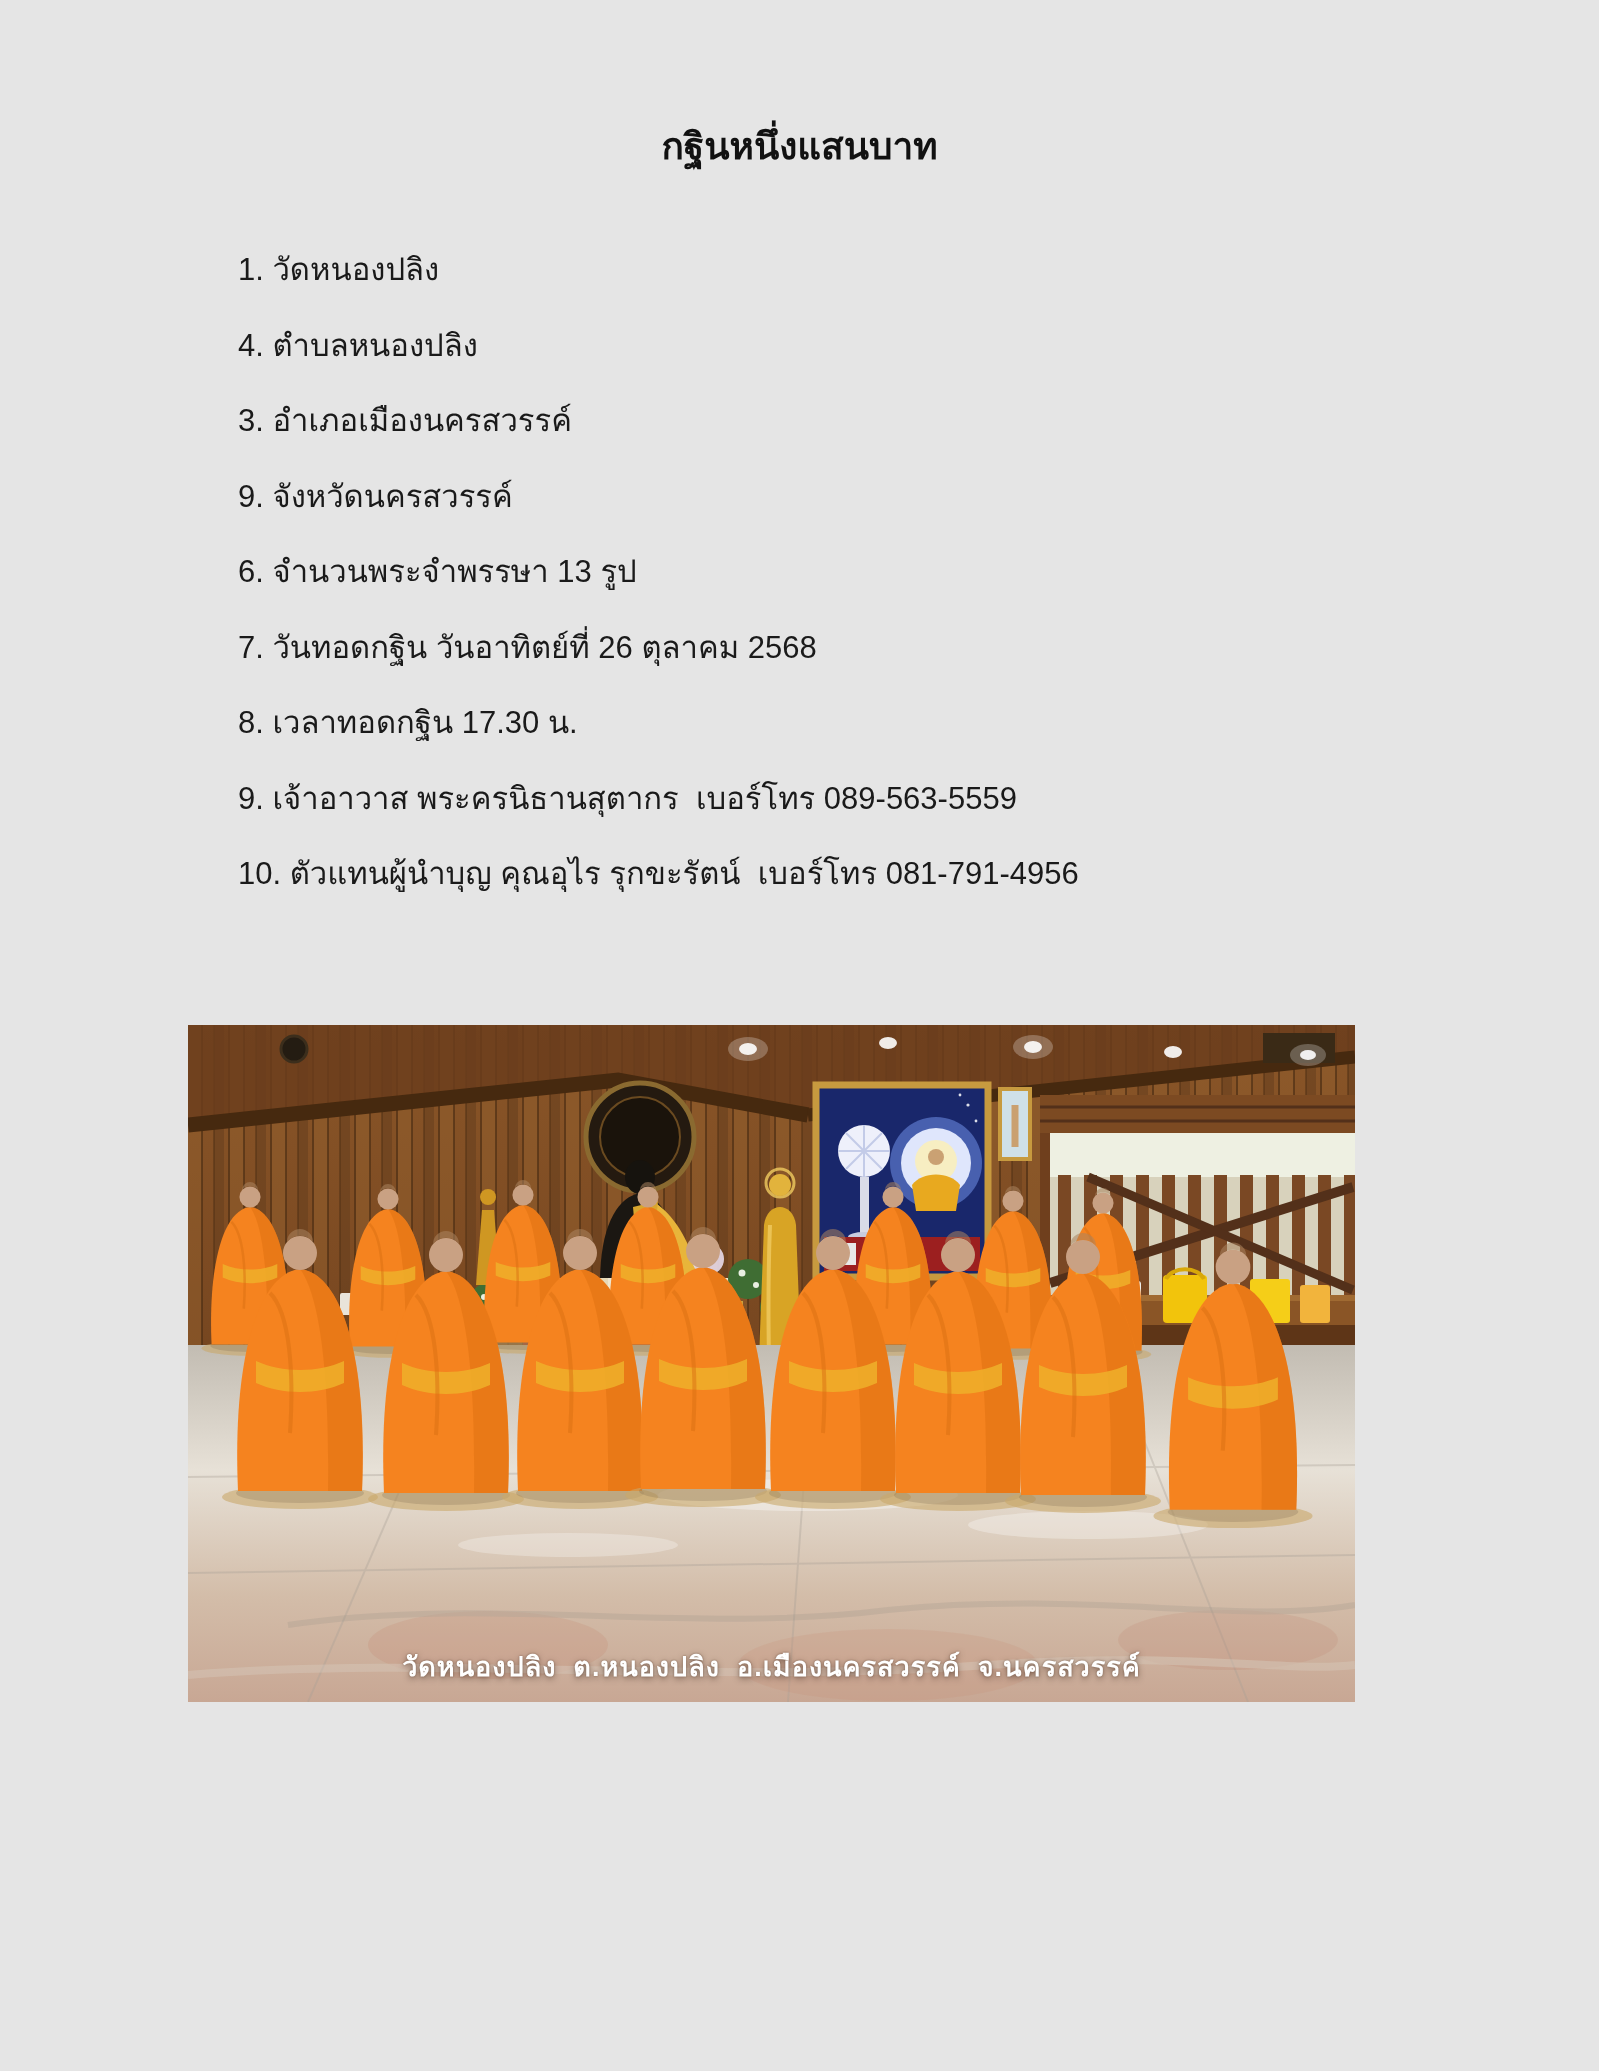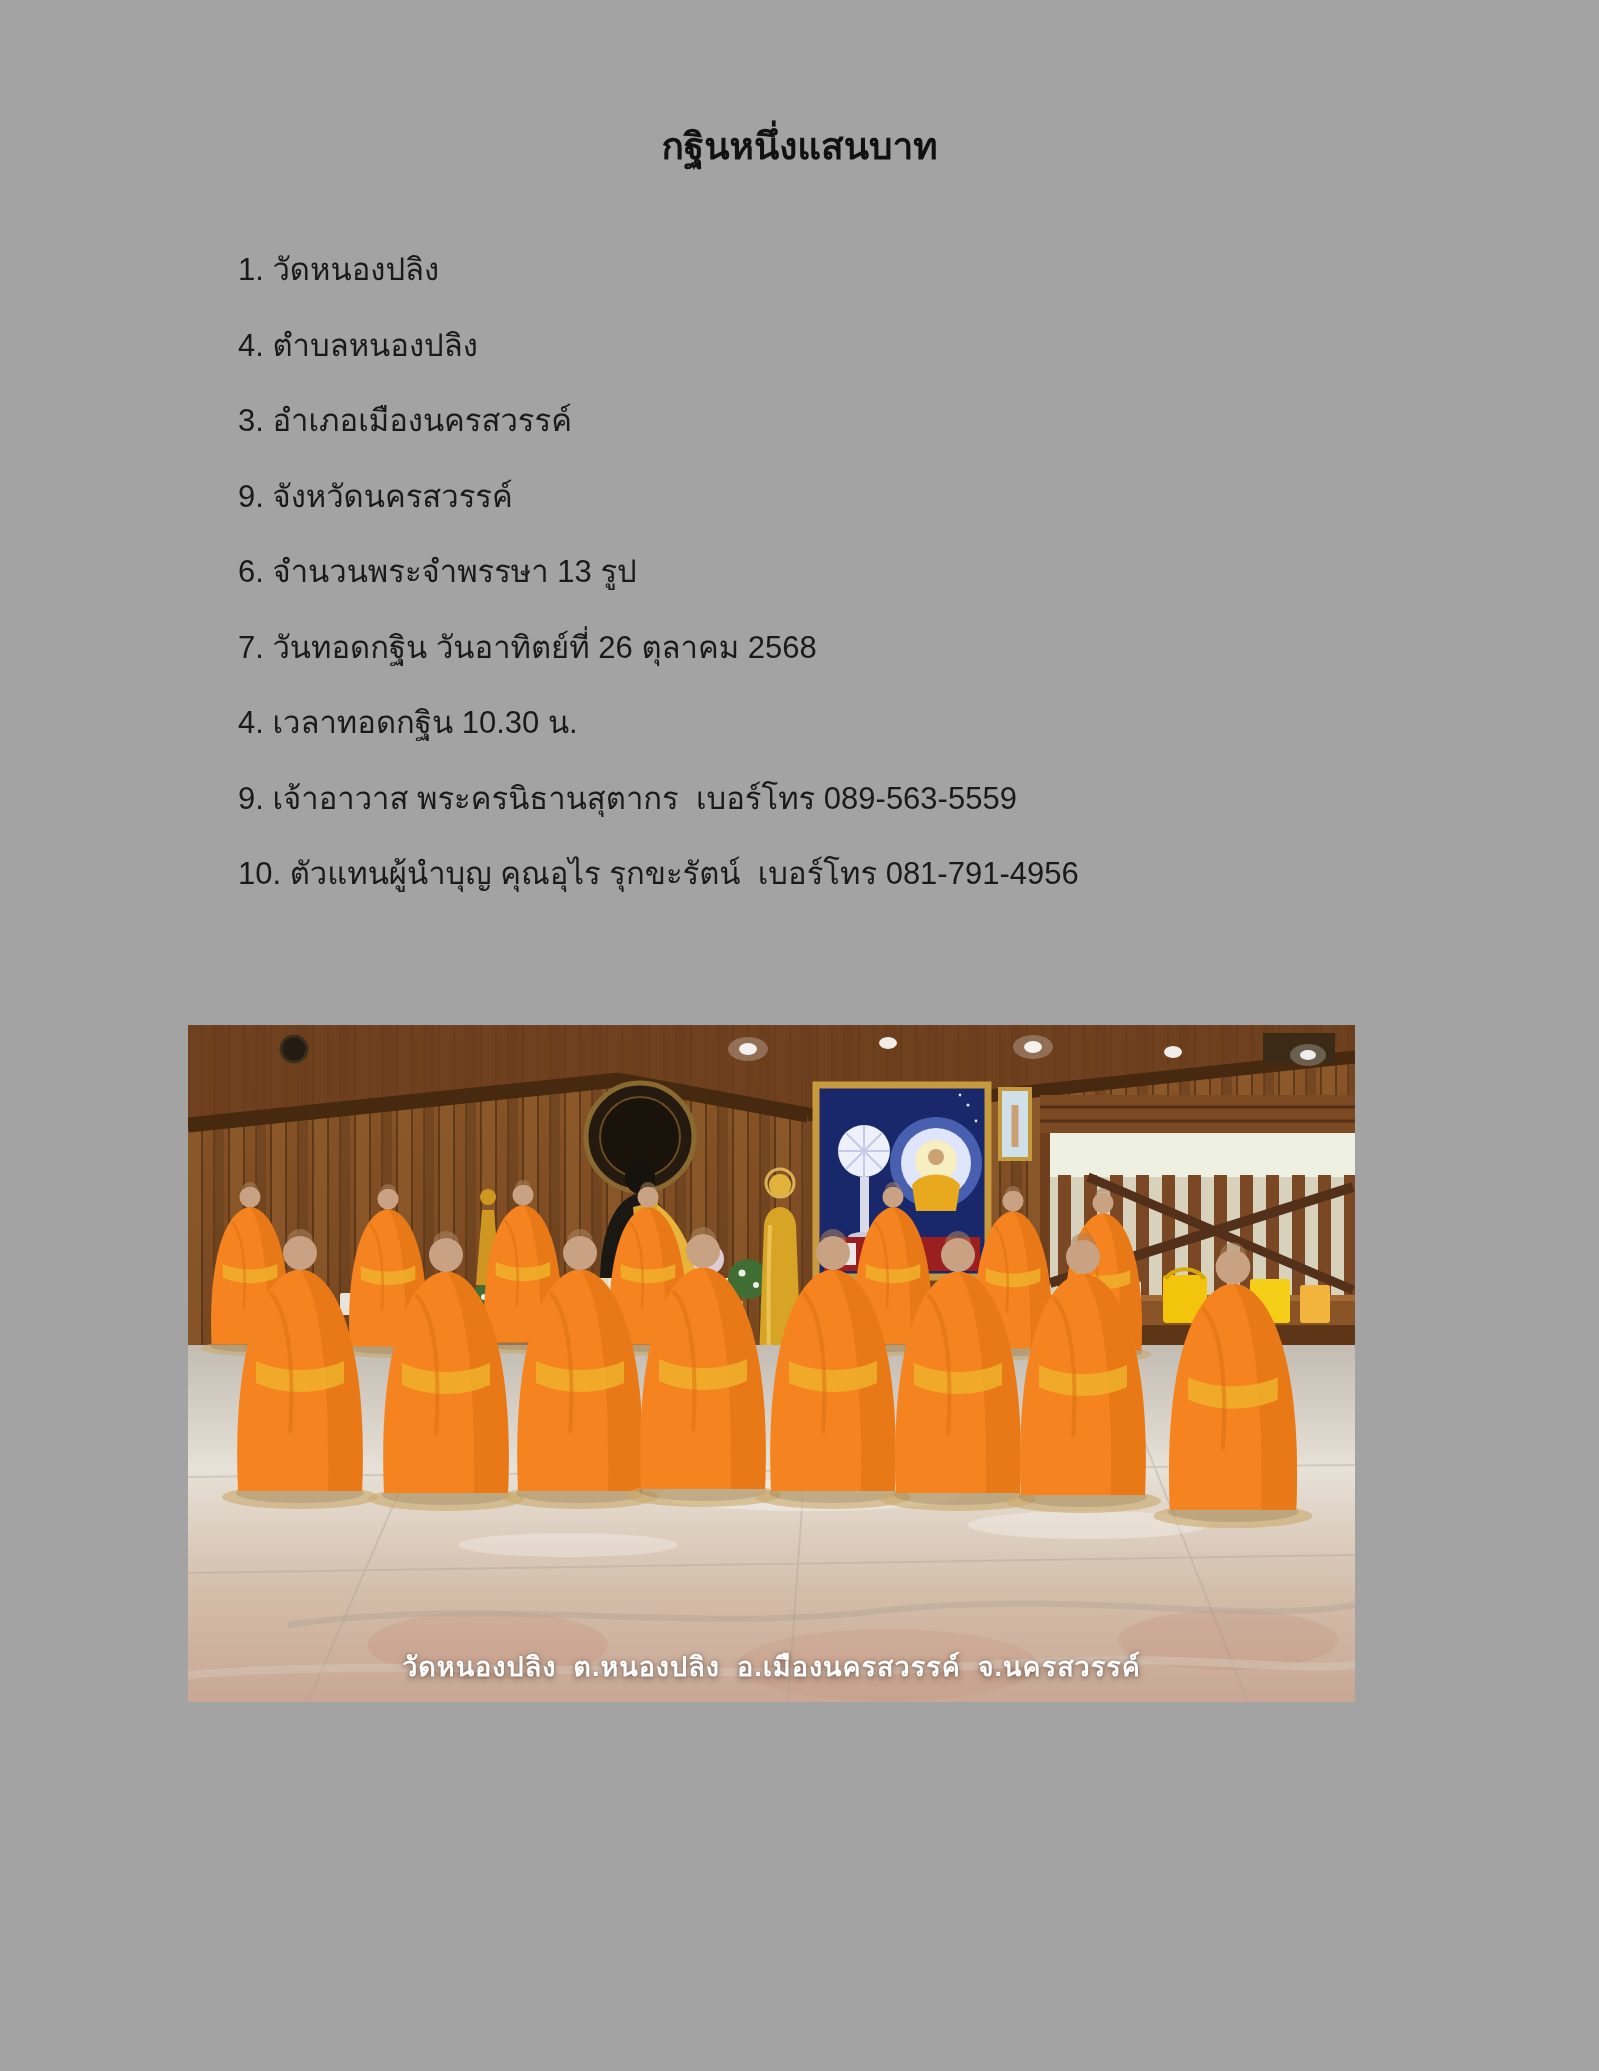--- a/index.html
+++ b/index.html
@@ -1,20 +1,20 @@
 <!DOCTYPE html>
 <html><head>
 <meta charset="utf-8">
 <style>
   html,body{margin:0;padding:0;background:#ffffff;}
   .page{
     position:relative;
     width:1599px;
     height:2071px;
-    background:#a3a3a3;
+    background:#e5e5e5;
     font-family:"Liberation Sans","DejaVu Sans",sans-serif;
     overflow:hidden;
   }
   .doc-title{
     position:absolute;
     top:116px;
     left:0;
     width:100%;
     text-align:center;
     font-size:37px;
@@ -66,21 +66,21 @@
 
   <div class="doc-title">กฐินหนึ่งแสนบาท</div>
 
   <ul class="doc-list">
     <li>1. วัดหนองปลิง</li>
     <li>4. ตำบลหนองปลิง</li>
     <li>3. อำเภอเมืองนครสวรรค์</li>
     <li>9. จังหวัดนครสวรรค์</li>
     <li>6. จำนวนพระจำพรรษา 13 รูป</li>
     <li>7. วันทอดกฐิน วันอาทิตย์ที่ 26 ตุลาคม 2568</li>
-    <li>4. เวลาทอดกฐิน 10.30 น.</li>
+    <li>8. เวลาทอดกฐิน 17.30 น.</li>
     <li>9. เจ้าอาวาส พระครนิธานสุตากร  เบอร์โทร 089-563-5559</li>
     <li>10. ตัวแทนผู้นำบุญ คุณอุไร รุกขะรัตน์  เบอร์โทร 081-791-4956</li>
   </ul>
 
   <div class="photo">
     <svg width="1167" height="677" viewBox="0 0 1167 677" xmlns="http://www.w3.org/2000/svg">
       <defs>
         <linearGradient id="woodGrad" x1="0" y1="0" x2="0" y2="1">
           <stop offset="0" stop-color="#8a5628"></stop>
           <stop offset="0.6" stop-color="#7c4a22"></stop>

